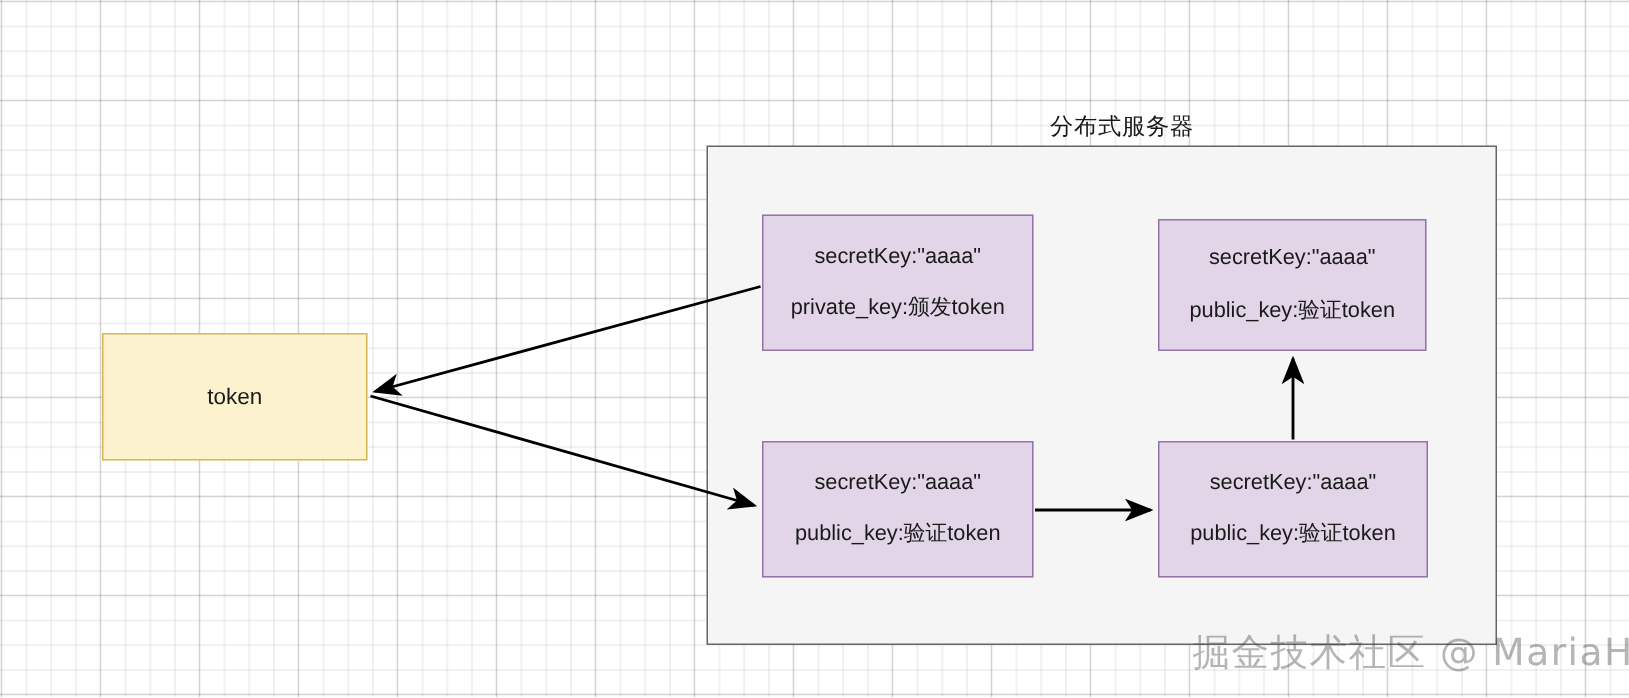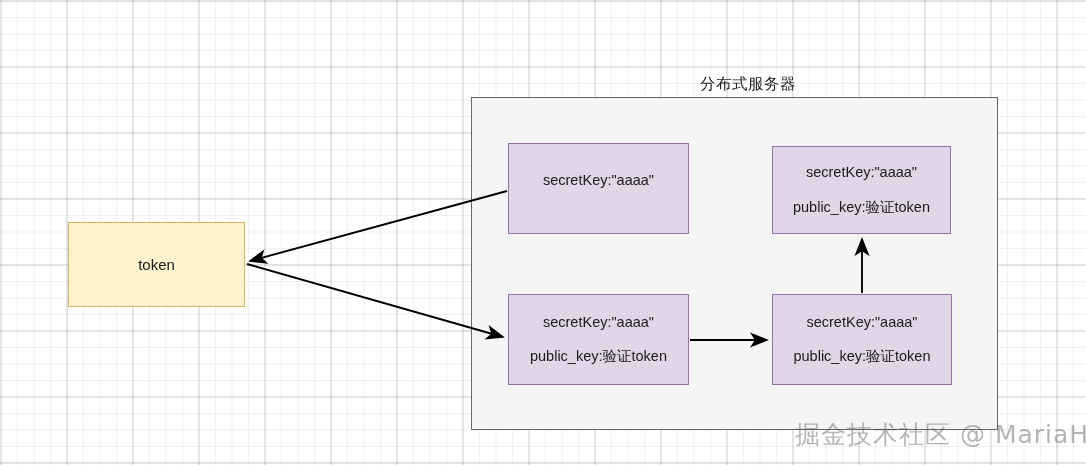--- a/index.html
+++ b/index.html
@@ -99,20 +99,21 @@
   <div class="plain-label label-server" style="left:700px; top:50px;margin-top:24px;">分布式服务器</div>
 
   <div class="container-box" style="left:471px; top:97px; width:527px; height:333px;"></div>
 
   <div class="node node-token" style="left:68px; top:222px; width:177px; height:85px;text-align:center;">
     <span>token</span>
   </div>
 
   <div class="node node-key" style="left:508px; top:143px; width:181px; height:91px;">
     <span class="line1">secretKey:"aaaa"</span>
+    <span class="line2">private_key:颁发token</span>
   </div>
 
   <div class="node node-key" style="left:772px; top:146px; width:179px; height:88px;">
     <span class="line1">secretKey:"aaaa"</span>
     <span class="line2">public_key:验证token</span>
   </div>
 
   <div class="node node-key" style="left:508px; top:294px; width:181px; height:91px;">
     <span class="line1">secretKey:"aaaa"</span>
     <span class="line2">public_key:验证token</span>

